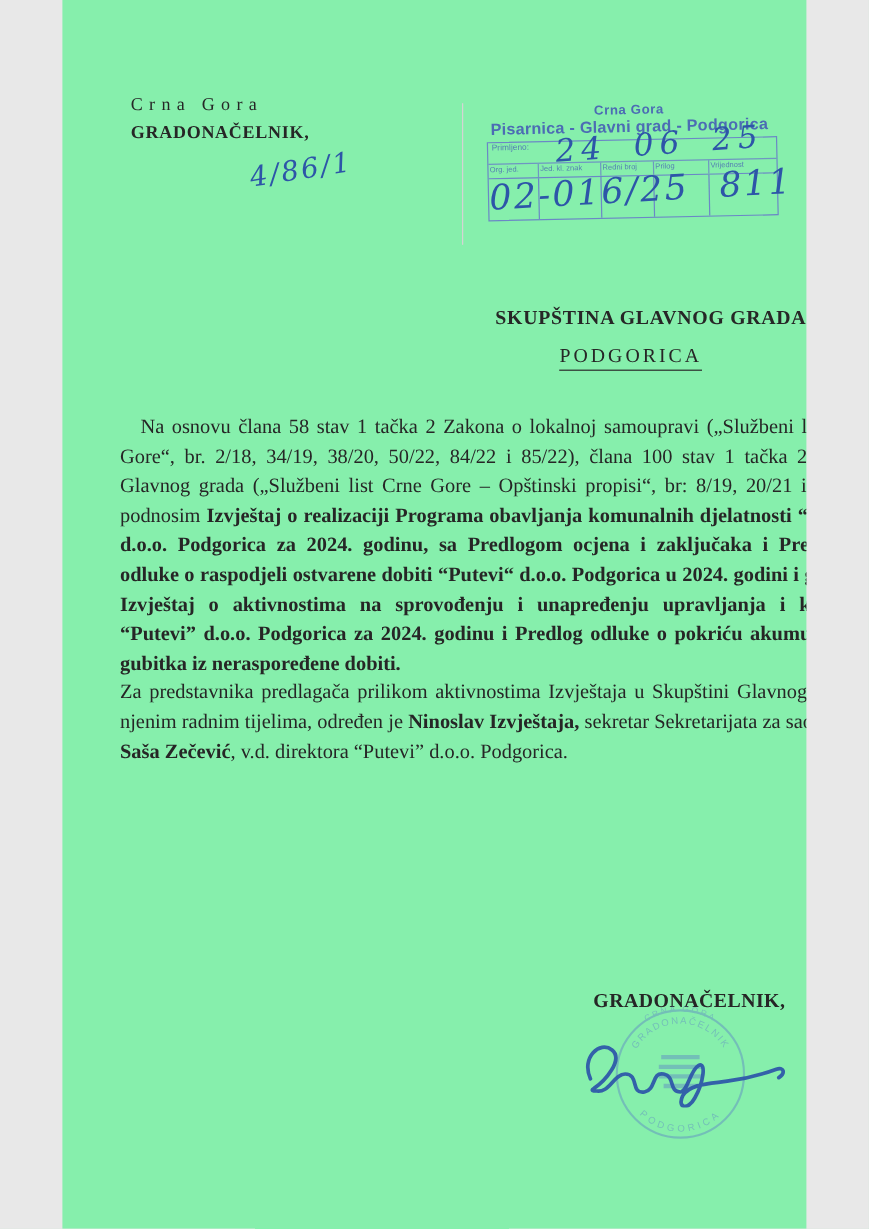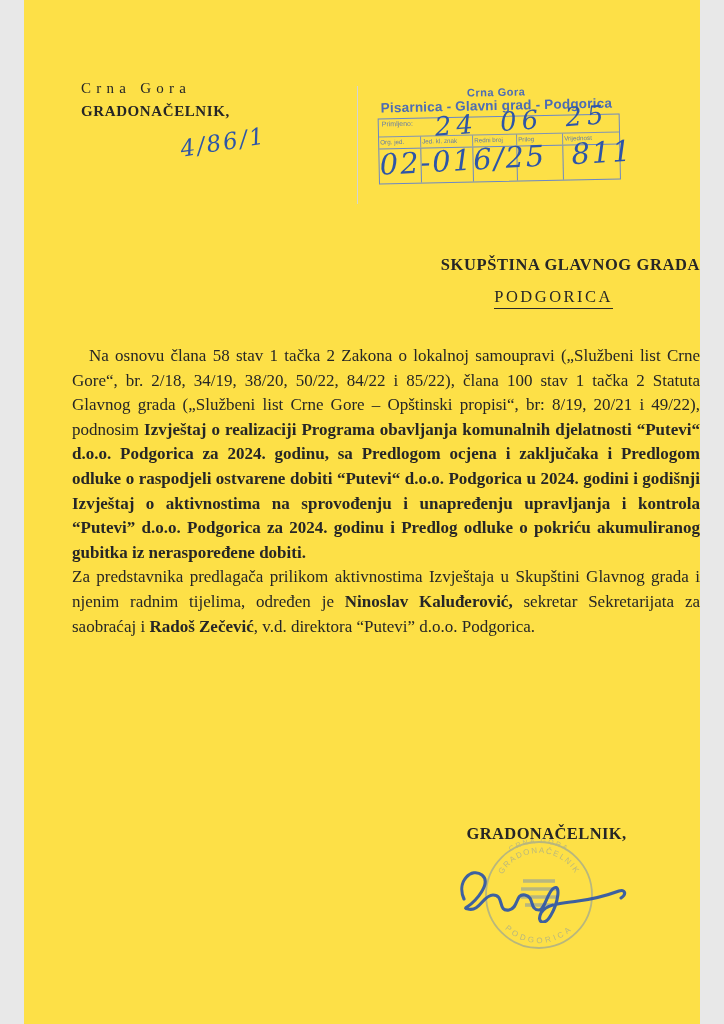--- a/index.html
+++ b/index.html
@@ -1,18 +1,18 @@
 <!DOCTYPE html>
 <html><head>
 <meta charset="utf-8">
 <style>
   html,body { margin:0; padding:0; background:#e8e8e8; }
   .page {
-    position:relative; width:676px; height:1024px; margin:0 auto;
-    background:#fde047; overflow:hidden;
+    position:relative; width:620px; height:1024px; margin:0 auto;
+    background:#86efac; overflow:hidden;
     font-family:"Liberation Serif", serif; color:#262626;
   }
 
   
   .letterhead { position:absolute; left:57px; top:77px; font-size:15px; line-height:23px; white-space:nowrap; }
   .lh-country { letter-spacing:0.35em; }
   .lh-org     { letter-spacing:0.06em; }
   .lh-office  { font-weight:bold; letter-spacing:0.04em; }
 
   
@@ -95,21 +95,21 @@
     </div>
     <div class="hand hand-date">24 06 25</div>
     <div class="hand hand-num">02-016/25 811</div>
   </div>
 
   <div class="addr1">SKUPŠTINA GLAVNOG GRADA</div>
   <div class="addr2">PODGORICA</div>
 
   <div class="body-text">
       <p class="indent"><span>Na osnovu člana 58 stav 1 tačka 2 Zakona o lokalnoj samoupravi („Službeni list Crne Gore“, br. 2/18, 34/19, 38/20, 50/22, 84/22 i 85/22), člana 100 stav 1 tačka 2 Statuta Glavnog grada („Službeni list Crne Gore – Opštinski propisi“, br: 8/19, 20/21 i 49/22), podnosim </span><b>Izvještaj o realizaciji Programa obavljanja komunalnih djelatnosti “Putevi“ d.o.o. Podgorica za 2024. godinu, sa Predlogom ocjena i zaključaka i Predlogom odluke o raspodjeli ostvarene dobiti “Putevi“ d.o.o. Podgorica u 2024. godini i godišnji Izvještaj o aktivnostima na sprovođenju i unapređenju upravljanja i kontrola “Putevi” d.o.o. Podgorica za 2024. godinu i Predlog odluke o pokriću akumuliranog gubitka iz neraspoređene dobiti.</b></p>
-      <p class=""><span>Za predstavnika predlagača prilikom aktivnostima Izvještaja u Skupštini Glavnog grada i njenim radnim tijelima, određen je </span><b>Ninoslav Kaluđerović,</b><span> sekretar Sekretarijata za saobraćaj i </span><b>Radoš Zečević</b><span>, v.d. direktora “Putevi” d.o.o. Podgorica.</span></p>
+      <p class=""><span>Za predstavnika predlagača prilikom aktivnostima Izvještaja u Skupštini Glavnog grada i njenim radnim tijelima, određen je </span><b>Ninoslav Izvještaja,</b><span> sekretar Sekretarijata za saobraćaj i </span><b>Saša Zečević</b><span>, v.d. direktora “Putevi” d.o.o. Podgorica.</span></p>
     </div>
 
   <div class="sig-block">
     <div class="sig-title">GRADONAČELNIK,</div>
   </div>
 
   <svg class="seal-svg" width="128" height="128" viewBox="0 0 128 128">
     <g fill="none" stroke="#5b7fc8">
       <circle cx="64" cy="64" r="53" stroke-width="1.8"></circle>
       <line x1="48" y1="50" x2="80" y2="50" stroke-width="3.6"></line>

